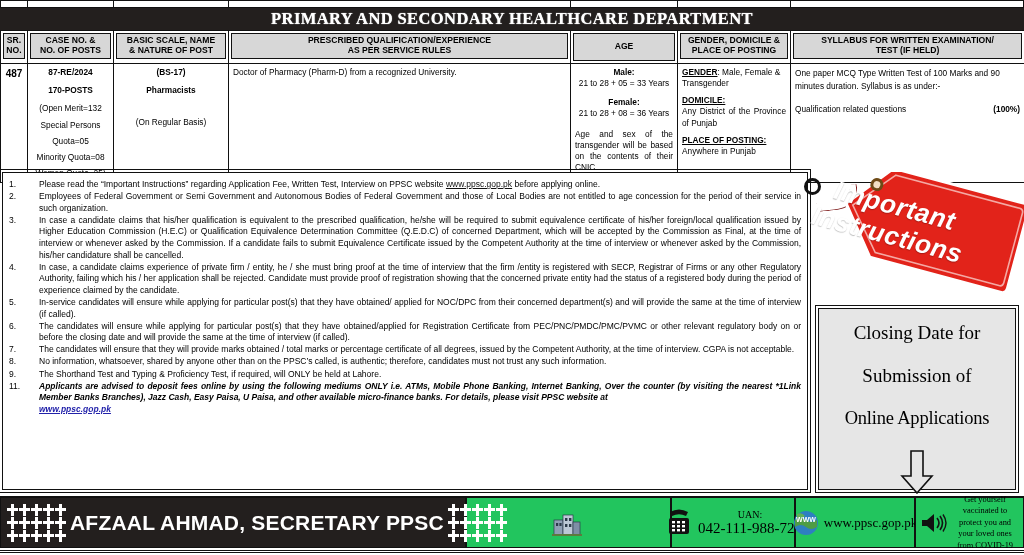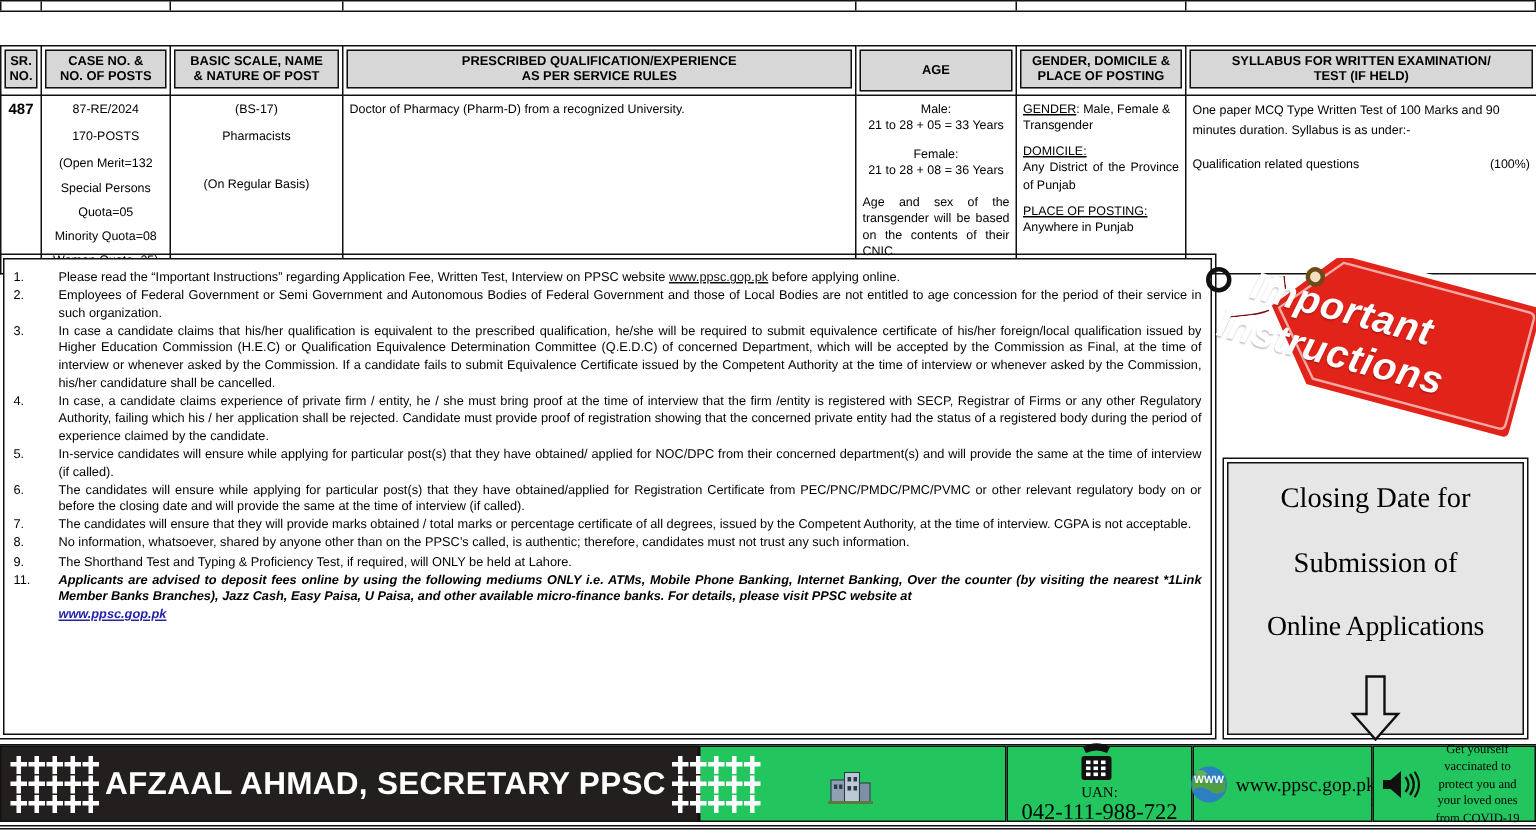--- a/index.html
+++ b/index.html
@@ -44,21 +44,21 @@
   .jobtable td { border:1px solid #111; vertical-align:top; padding:0; }
   .hdr-wrap { padding:2px 2px; }
   .hdr-box {
     background:#d7d7d7; border:1px solid #111;
     font-weight:bold; font-size:8.6px; line-height:1.15;
     text-align:center; padding:2px 1px;
   }
   .hdr-row td { height:26px; }
   .cell { font-size:8.3px; line-height:1.35; padding:3px 4px; }
   .c-center { text-align:center; }
-  .b { font-weight:normal; }
+  .b { font-weight:bold; }
   .u { text-decoration:underline; }
   .sp { margin-top:6px; }
   .just { text-align:justify; }
 
   .srno { font-weight:bold; font-size:10px; text-align:center; padding-top:4px; }
 
   
   .instr-panel {
     position:absolute; left:2px; top:172px; width:806px; height:318px;
     border:1px solid #111; outline:1px solid #111; outline-offset:2px;
@@ -146,21 +146,21 @@
     border:1px solid #111; display:flex; align-items:center;
     justify-content:center; background:#22c55e; padding:2px 4px;
   }
   .fc-ppsc { width:205px; }
   .ppsc-txt {
     font-family:"Liberation Serif", serif; text-align:center;
     font-size:10.5px; line-height:13px; font-weight:bold;
   }
   .ppsc-txt .l1 { font-size:10.8px; }
   .ppsc-txt .l2 { font-weight:bold; font-size:10.2px; }
-  .fc-uan { width:124px;flex-direction:column; }
+  .fc-uan { width:124px; }
   .uan-txt { font-family:"Liberation Serif", serif; text-align:center; }
   .uan-txt .u1 { font-size:10px; }
   .uan-txt .u2 { font-size:15px; white-space:nowrap; }
   .fc-web { width:120px; }
   .web-txt { font-family:"Liberation Serif", serif; font-size:13px; }
   .fc-cov { flex:1; }
   .cov-txt { font-family:"Liberation Serif", serif; font-size:8.4px; line-height:11.5px; text-align:center; }
 
   .bldg { width:30px; height:26px; position:relative; margin-right:3px; flex:none; }
   .globe { width:26px; height:26px; border-radius:50%; margin-right:5px; flex:none; }
@@ -178,20 +178,21 @@
     <i style="left:27px"></i>
       <i style="left:113px"></i>
       <i style="left:228px"></i>
     <i style="left:570px"></i>
       <i style="left:677px"></i>
       <i style="left:790px"></i>
     <i style="left:1023px"></i>
       <i style="left:0px"></i>
   </div>
 
+  <div class="dept-banner">PRIMARY AND SECONDARY HEALTHCARE DEPARTMENT</div>
 
   <table class="jobtable">
     <colgroup>
       <col style="width:27px">
         <col style="width:86px">
         <col style="width:115px">
       <col style="width:342px">
         <col style="width:107px">
         <col style="width:113px">
         <col style="width:234px">

